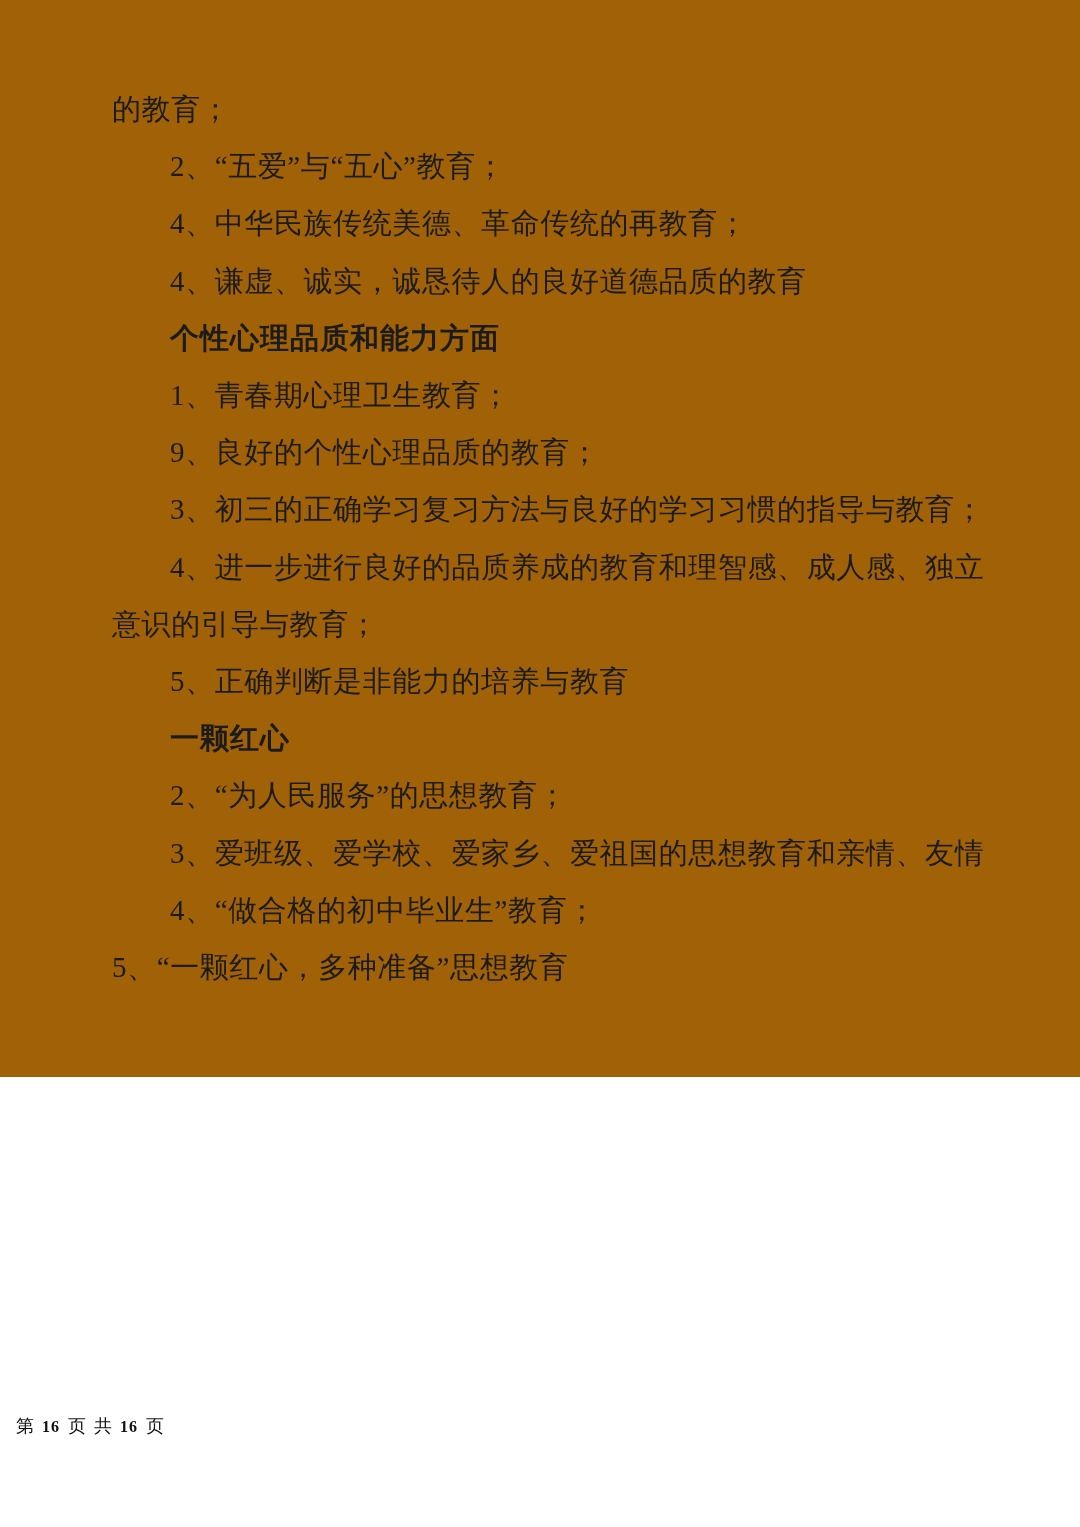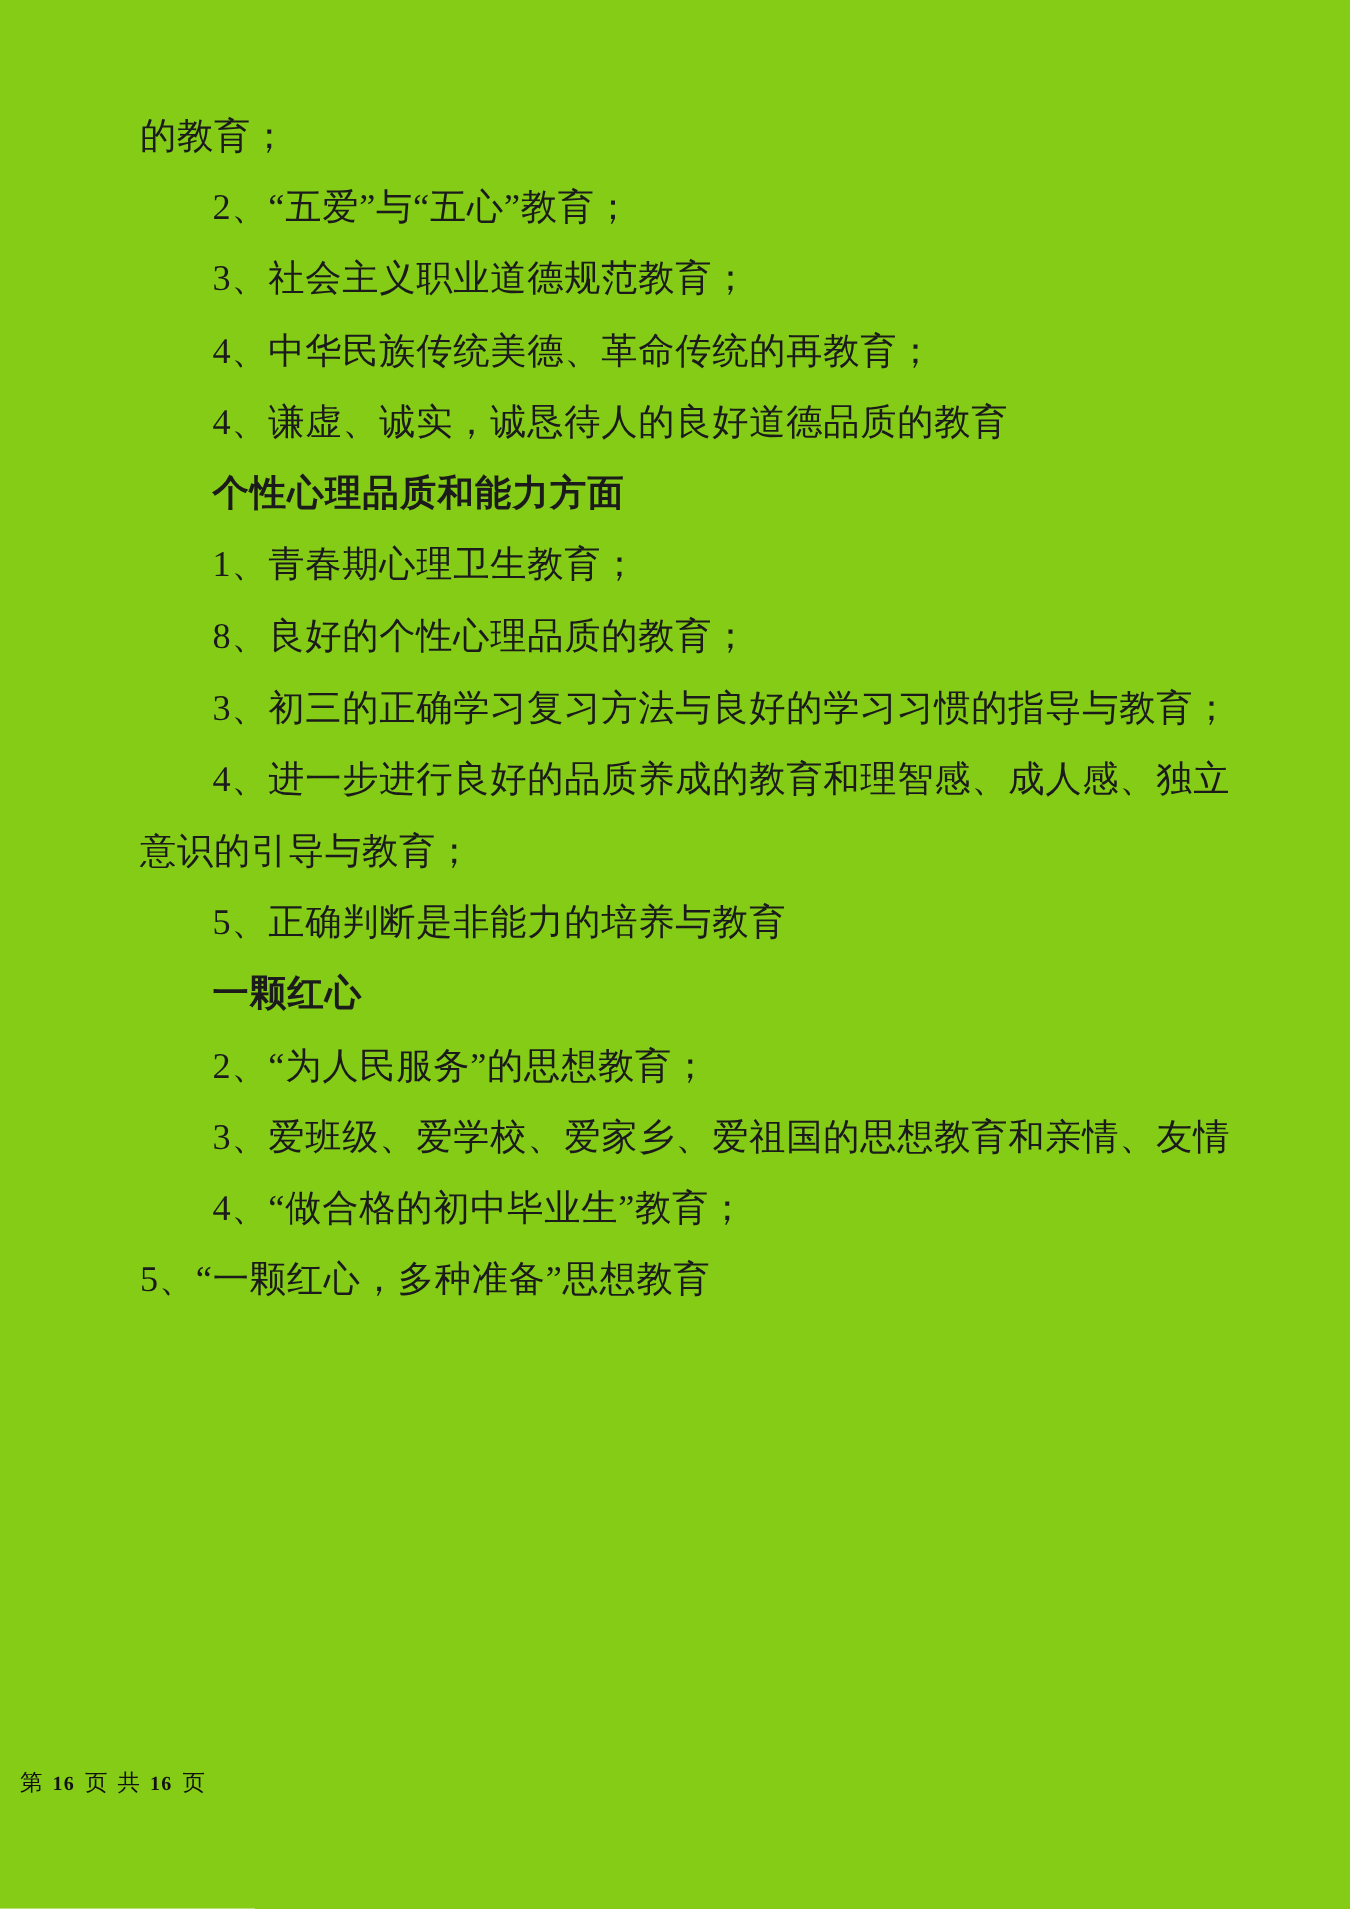--- a/index.html
+++ b/index.html
@@ -6,22 +6,22 @@
   html, body {
     width: 1080px;
     height: 1527px;
     background: #ffffff;
     overflow: hidden;
     font-family: "Liberation Serif", "DejaVu Serif", serif;
   }
   .page {
     position: relative;
     width: 1080px;
-    height: 1527px;
-    background: #84cc16;
+    height: 1077px;
+    background: #a16207;
     color: #1b1b1b;
   }
   .doc-body {
     position: absolute;
     top: 81px;
     left: 112px;
     right: 100px;
   }
   .doc-line {
     font-size: 29px;
@@ -57,26 +57,25 @@
   }
 </style>
 </head>
 <body>
 
 <div class="page">
 
   <div class="doc-body">
     <div class="doc-line">的教育；</div>
     <div class="doc-line indent">2、“五爱”与“五心”教育；</div>
-    <div class="doc-line indent">3、社会主义职业道德规范教育；</div>
     <div class="doc-line indent">4、中华民族传统美德、革命传统的再教育；</div>
     <div class="doc-line indent">4、谦虚、诚实，诚恳待人的良好道德品质的教育</div>
     <div class="doc-line indent heading">个性心理品质和能力方面</div>
     <div class="doc-line indent">1、青春期心理卫生教育；</div>
-    <div class="doc-line indent">8、良好的个性心理品质的教育；</div>
+    <div class="doc-line indent">9、良好的个性心理品质的教育；</div>
     <div class="doc-line indent">3、初三的正确学习复习方法与良好的学习习惯的指导与教育；</div>
     <div class="doc-line indent">4、进一步进行良好的品质养成的教育和理智感、成人感、独立</div>
     <div class="doc-line">意识的引导与教育；</div>
     <div class="doc-line indent">5、正确判断是非能力的培养与教育</div>
     <div class="doc-line indent heading">一颗红心</div>
     <div class="doc-line indent">2、“为人民服务”的思想教育；</div>
     <div class="doc-line indent">3、爱班级、爱学校、爱家乡、爱祖国的思想教育和亲情、友情</div>
     <div class="doc-line indent">4、“做合格的初中毕业生”教育；</div>
     <div class="doc-line">5、“一颗红心，多种准备”思想教育</div>
   </div>

